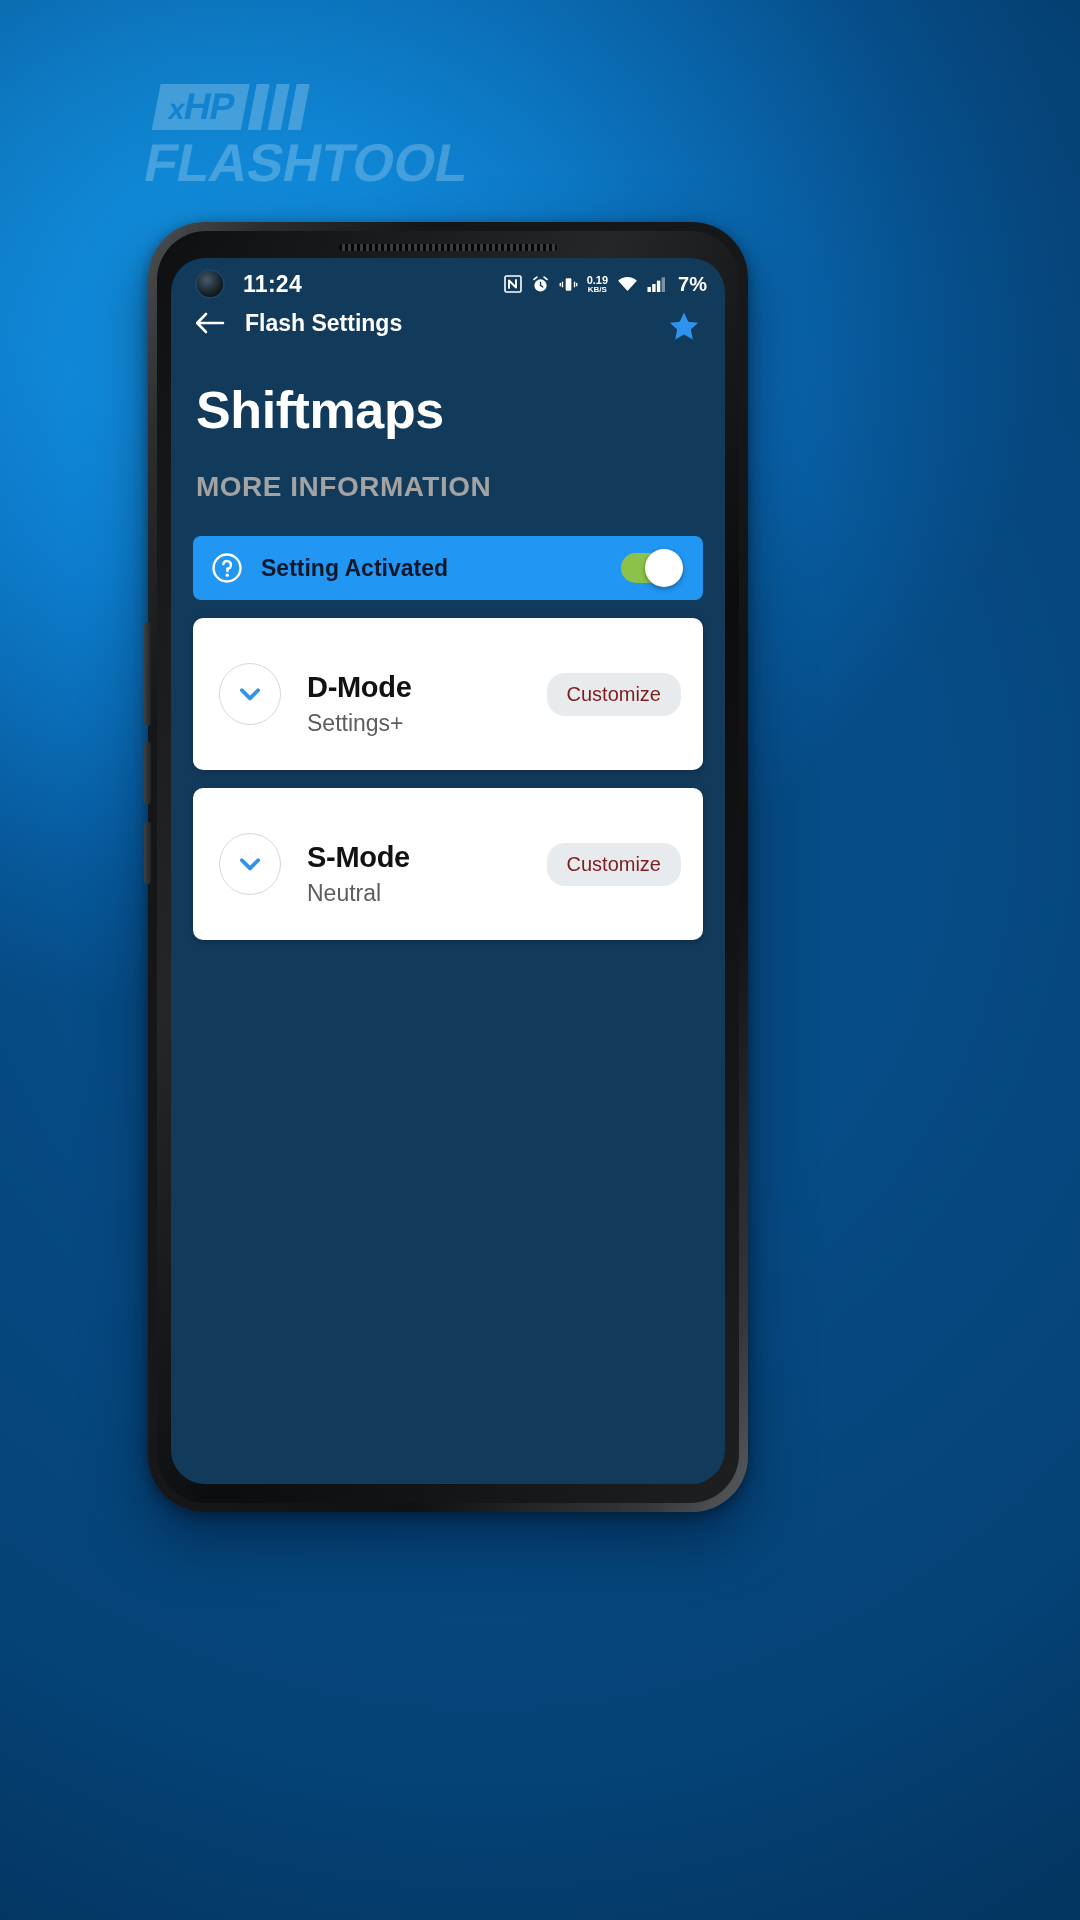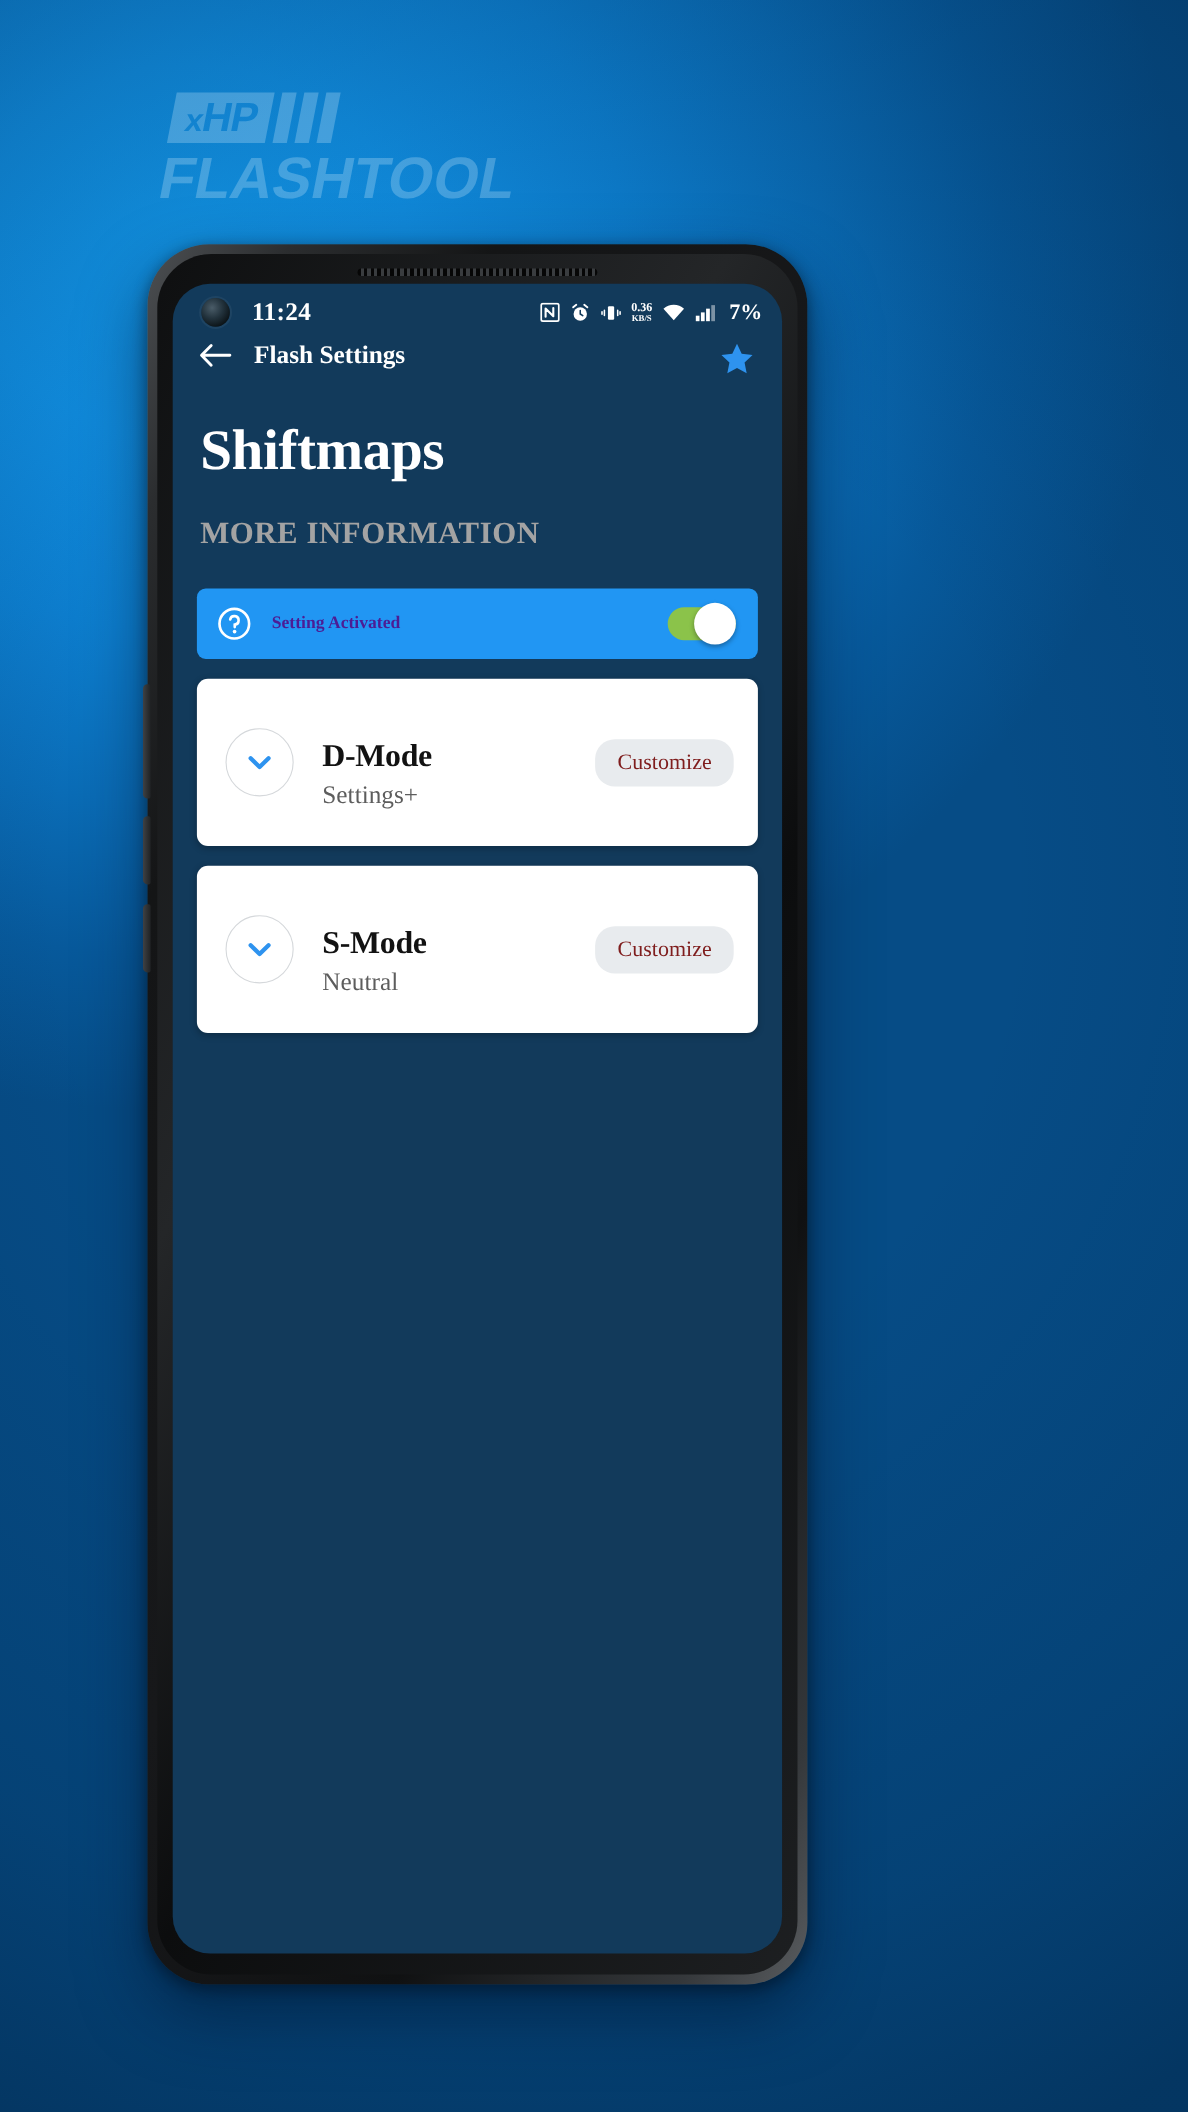--- a/index.html
+++ b/index.html
@@ -38,26 +38,25 @@
   .logo-badge .x { font-size:29px; }
   .logo-bars { display:flex; gap:7px; margin-left:7px; }
   .logo-bars i { display:block; width:13px; height:46px; background:#bfe2f8; }
   .logo-word {
     color:#bfe2f8; font-size:53px; font-weight:bold;
     letter-spacing:0px; line-height:62px; margin-top:2px;
   }
 
   
   .phone {
-    position:absolute; left:134px; top:222px;
-    width:600px; height:1582px;
+    position:absolute; left:148px; top:222px;
+    width:600px; height:1290px;
     border-radius:56px;
     background:linear-gradient(118deg,#4d5053 0%,#2b2d2f 9%,#141516 22%,#17181a 50%,#101112 74%,#35383b 92%,#5a5d60 100%);
     box-shadow:0 26px 60px rgba(0,20,45,0.55), 0 4px 14px rgba(0,0,0,0.45);
-    font-family:Liberation Serif, serif;
   }
   .phone-inner {
     position:absolute; inset:9px;
     border-radius:49px;
     background:linear-gradient(120deg,#0e0f10,#242628 35%,#0c0d0e 60%,#1d1f21 100%);
   }
   .btn-side {
     position:absolute; left:-4px; width:7px;
     background:linear-gradient(90deg,#3e4144,#202224);
     border-radius:4px 2px 2px 4px;
@@ -109,21 +108,21 @@
   .page-title { color:#fff; font-size:52px; font-weight:bold; letter-spacing:-.4px; margin:8px 0 0 3px; }
   .desc { color:#eef4f8; font-size:21.5px; line-height:33px; margin:20px 0 0 3px; }
   .more-link { color:#a3a3a3; font-size:28px; font-weight:bold; letter-spacing:.5px; margin:31px 0 0 3px; display:inline-block; }
 
   
   .banner {
     margin-top:33px; height:64px; border-radius:8px;
     background:#2196F3; display:flex; align-items:center;
     padding:0 20px 0 18px;
   }
-  .banner-label { color:#4c1d95; font-size:16px; font-weight:bold; margin-left:18px; }
+  .banner-label { color:#0f172a; font-size:23px; font-weight:bold; margin-left:18px; }
   .toggle {
     margin-left:auto; width:62px; height:30px; border-radius:15px;
     background:#8BC34A; position:relative;
   }
   .toggle::after {
     content:""; position:absolute; right:0px; top:-4px;
     width:38px; height:38px; border-radius:50%;
     background:#fff; box-shadow:0 2px 5px rgba(0,0,0,0.35);
   }
 
@@ -186,21 +185,21 @@
         <svg class="sb-ico" width="19" height="19" viewBox="0 0 20 20">
           <circle cx="10" cy="11" r="6.4" fill="#fff"></circle>
           <path d="M10 7.6 V11 L12.4 12.6" stroke="#123A5B" stroke-width="1.5" fill="none" stroke-linecap="round"></path>
           <path d="M3.2 4.6 L6.2 2.2 M16.8 4.6 L13.8 2.2" stroke="#fff" stroke-width="1.8" stroke-linecap="round"></path>
         </svg>
         <svg class="sb-ico" width="19" height="17" viewBox="0 0 20 18">
           <rect x="7" y="2.5" width="6" height="13" rx="1.2" fill="#fff"></rect>
           <path d="M3.6 6.5 V11.5 M1.3 7.8 V10.2 M16.4 6.5 V11.5 M18.7 7.8 V10.2" stroke="#fff" stroke-width="1.5" stroke-linecap="round"></path>
         </svg>
         <div class="netspeed">
-          <b>0.36</b>
+          <b>0.19</b>
           <span>KB/S</span>
         </div>
         <svg class="sb-ico" width="21" height="17" viewBox="0 0 22 17">
           <path d="M11 15.4 L1.2 4.6 A14.4 14.4 0 0 1 20.8 4.6 Z" fill="#fff"></path>
         </svg>
         <svg class="sb-ico" width="20" height="17" viewBox="0 0 20 17">
           <rect x="0.5" y="11" width="3.4" height="5" fill="#fff"></rect>
           <rect x="5.2" y="8" width="3.4" height="8" fill="#fff"></rect>
           <rect x="9.9" y="4.6" width="3.4" height="11.4" fill="#fff"></rect>
           <rect x="14.6" y="1.4" width="3.4" height="14.6" fill="#fff" opacity=".45"></rect>

